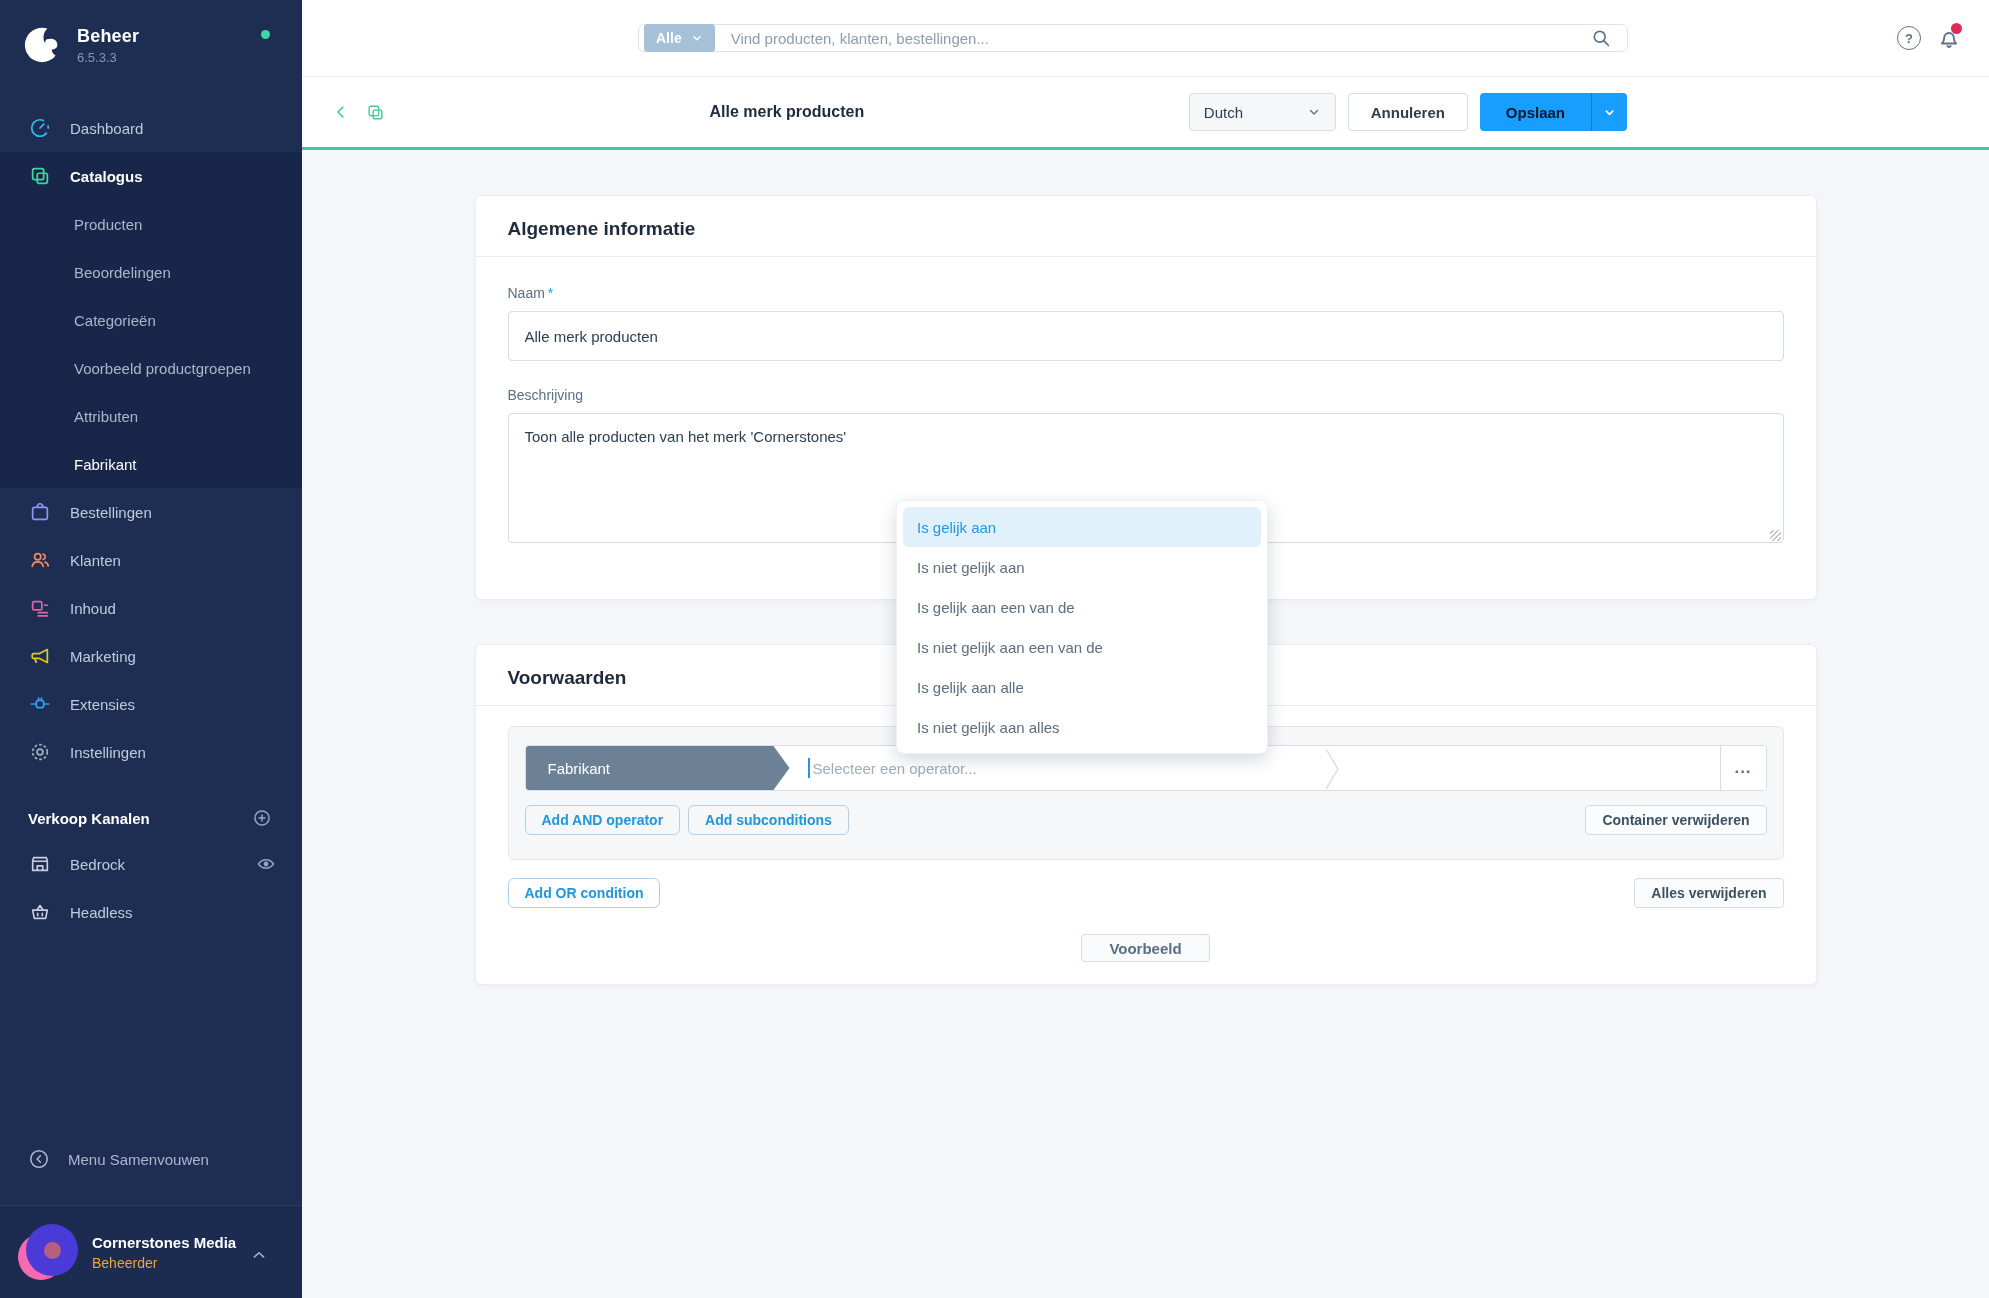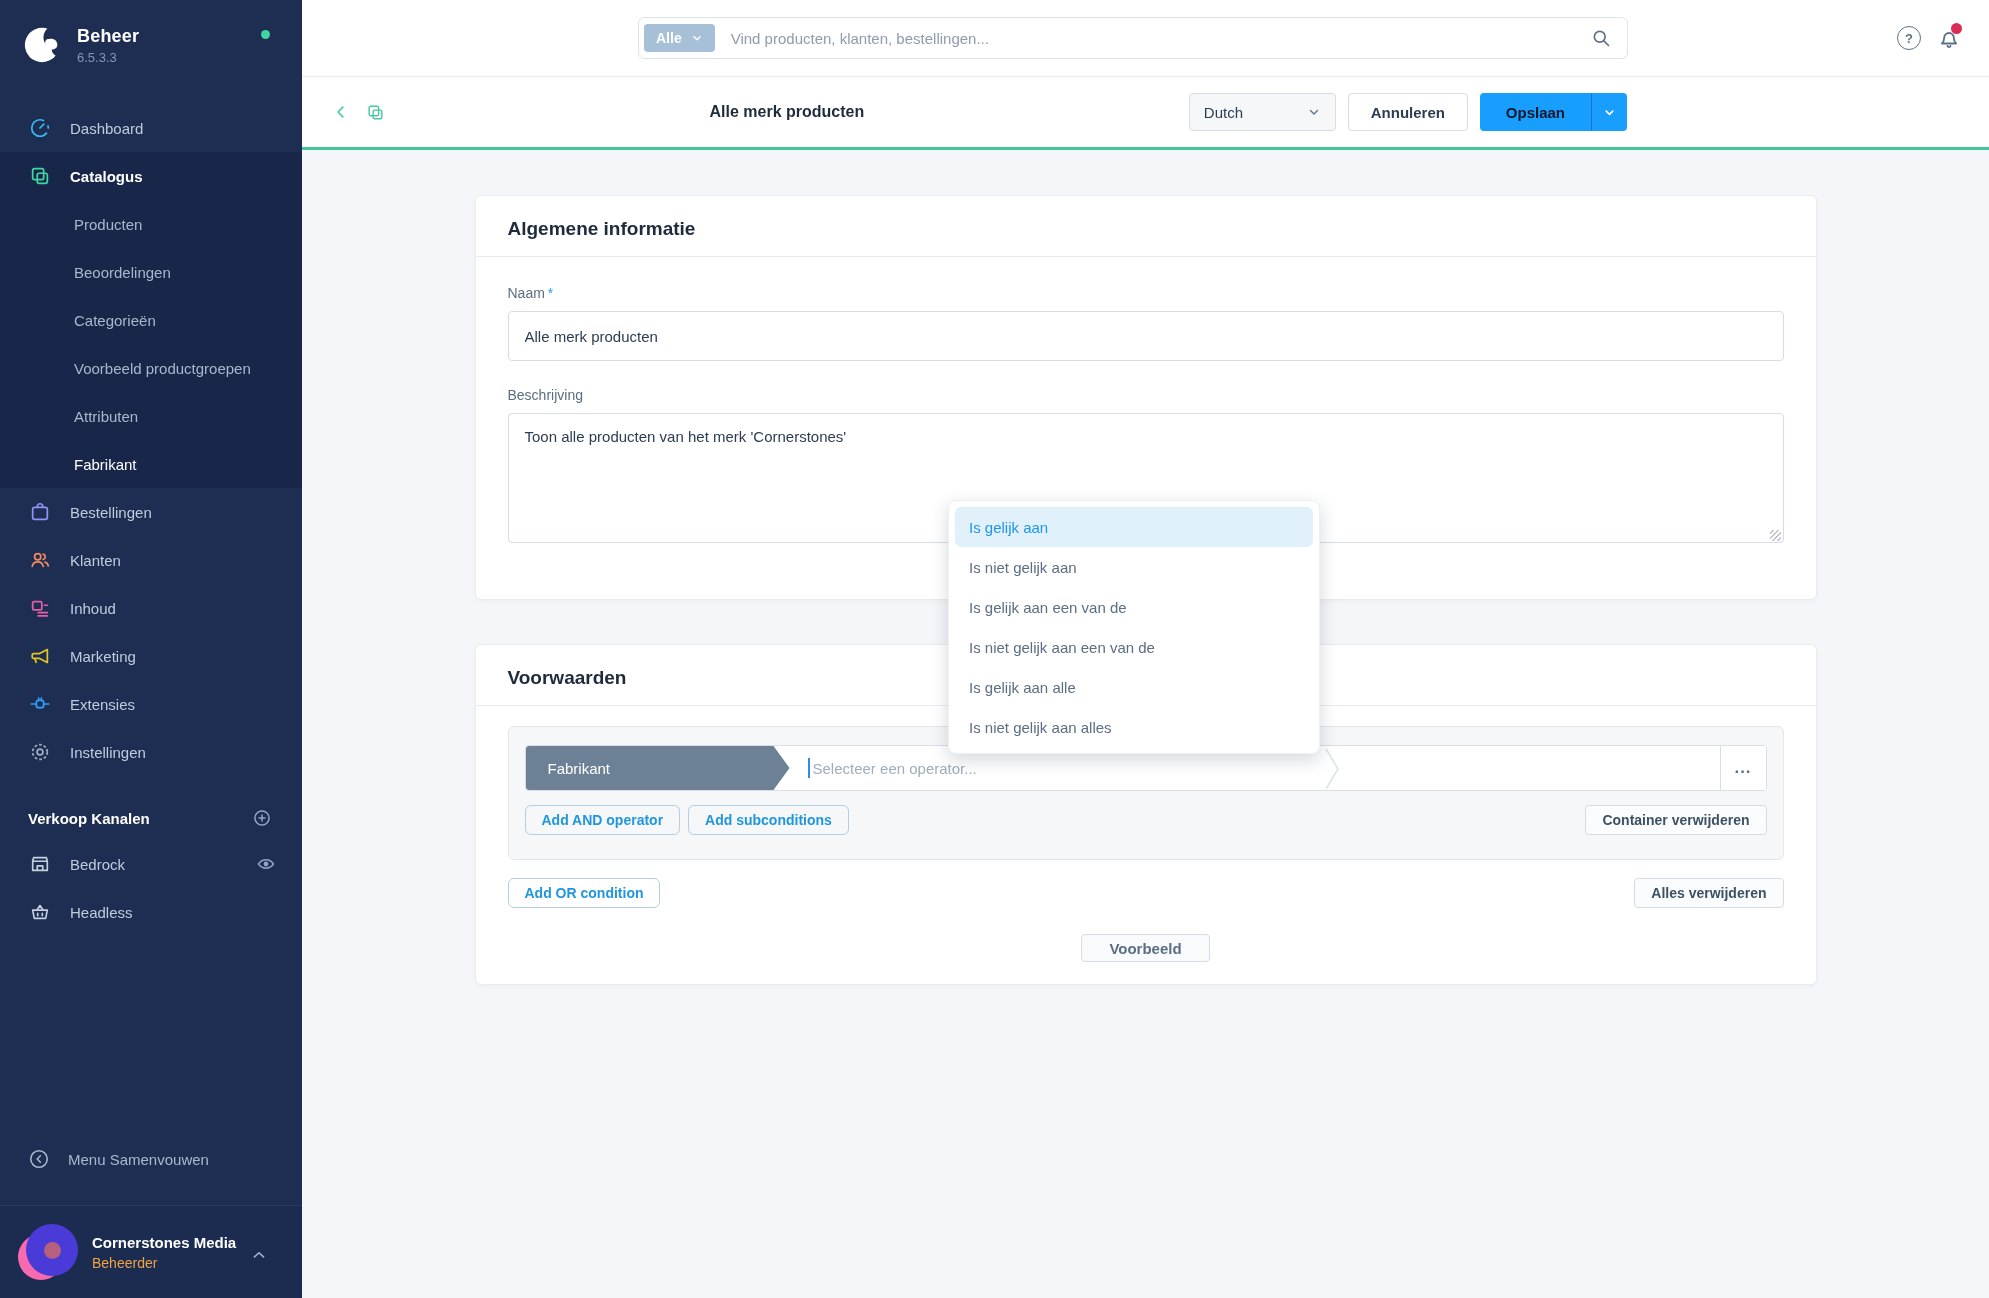--- a/index.html
+++ b/index.html
@@ -34,21 +34,21 @@
   .avatar .indigo { position:absolute; left:6px; top:0px; width:52px; height:52px; border-radius:50%; background:#4a3bd8; }
   .avatar .dot { position:absolute; left:24px; top:18px; width:17px; height:17px; border-radius:50%; background:#b65f7e; }
   .user-info { margin-left:16px; }
   .user-name { font-size:15px; font-weight:bold; color:#ffffff; }
   .user-role { font-size:14px; color:#efa345; margin-top:4px; }
   .user-chevron { position:absolute; right:34px; top:40px; color:#9fb1cf; display:flex; }
 
   
   .main { flex:1; display:flex; flex-direction:column; min-width:0; }
   .topbar { height:77px; background:#ffffff; border-bottom:1px solid #e8ecf1; display:flex; align-items:center; position:relative; flex:none; }
-  .searchbox { margin-left:336px; width:990px; height:42px; border:1px solid #dfe4ea; border-radius:6px; background:#ffffff; display:flex; align-items:center; position:relative; cursor:text; }
+  .searchbox { margin-left:336px; width:990px; height:28px; border:1px solid #dfe4ea; border-radius:6px; background:#ffffff; display:flex; align-items:center; position:relative; cursor:text; }
   .search-badge { margin-left:5px; height:28px; background:#a6c0d8; border-radius:4px; color:#ffffff; font-weight:bold; font-size:14px; display:flex; align-items:center; gap:9px; padding:0 12px; cursor:pointer; }
   .search-ph { margin-left:16px; color:#8e9cad; font-size:15px; }
   .search-icon { position:absolute; right:16px; color:#5d7287; display:flex; }
   .topbar-icons { position:absolute; right:28px; display:flex; gap:16px; align-items:center; color:#5d7287; }
   .help-circle { width:24px; height:24px; border:1.8px solid #5d7287; border-radius:50%; display:flex; align-items:center; justify-content:center; font-size:13px; font-weight:bold; color:#5d7287; cursor:pointer; }
   .bell-wrap { position:relative; display:flex; cursor:pointer; }
   .bell-dot { position:absolute; right:-1px; top:-3px; width:11px; height:11px; border-radius:50%; background:#dc2b57; }
 
   .smartbar { height:73px; background:#ffffff; border-bottom:3px solid #44c6a1; display:flex; align-items:center; padding:0 362px 0 30px; flex:none; }
   .back-group { display:flex; align-items:center; gap:16px; color:#47c8a2; }
@@ -87,21 +87,21 @@
   .cond-actions { margin-top:14px; display:flex; gap:8px; align-items:center; }
   .btn-ghost { height:30px; padding:0 16px; border:1px solid #b4cfe4; border-radius:6px; color:#2196dd; font-size:14px; font-weight:600; background:transparent; display:inline-flex; align-items:center; cursor:pointer; }
   .btn-ghost.on-white { background:#ffffff; }
   .btn-light { height:30px; padding:0 16px; border:1px solid #d5dce3; border-radius:4px; background:#fbfcfd; color:#3d5164; font-size:14px; font-weight:600; display:inline-flex; align-items:center; cursor:pointer; }
   .push-right { margin-left:auto; }
   .or-row { display:flex; align-items:center; margin-top:18px; }
   .preview-row { display:flex; justify-content:center; margin-top:26px; }
   .btn-preview { height:28px; padding:0 27px; border:1px solid #d5dce3; border-radius:4px; background:#f8fafb; color:#5c6e82; font-size:15px; font-weight:600; display:inline-flex; align-items:center; cursor:pointer; }
 
   
-  .dropdown { position:absolute; left:948px; top:500px; width:372px; background:#ffffff; border:1px solid #eef1f4; border-radius:8px; padding:6px; box-shadow:0 6px 18px rgba(20,40,60,.18); z-index:50; }
+  .dropdown { position:absolute; left:896px; top:500px; width:372px; background:#ffffff; border:1px solid #eef1f4; border-radius:8px; padding:6px; box-shadow:0 6px 18px rgba(20,40,60,.18); z-index:50; }
   .dd-item { height:40px; display:flex; align-items:center; padding:0 14px; font-size:15px; color:#5c6e82; border-radius:6px; cursor:pointer; }
   .dd-item.active { background:#e1f1fc; color:#2196e8; }
 
   svg { display:block; }
 </style>
 </head>
 <body>
 
 <div class="app">
 

